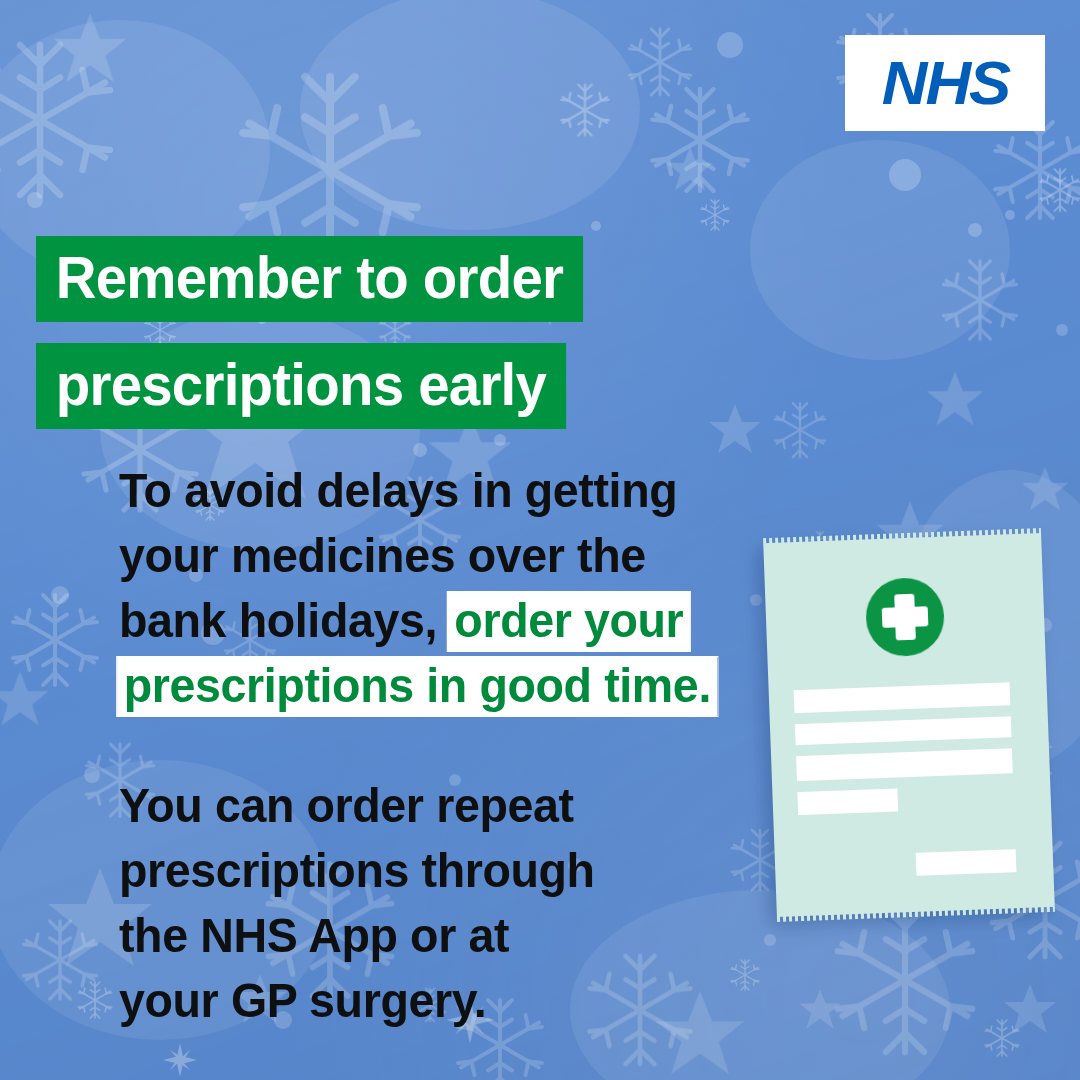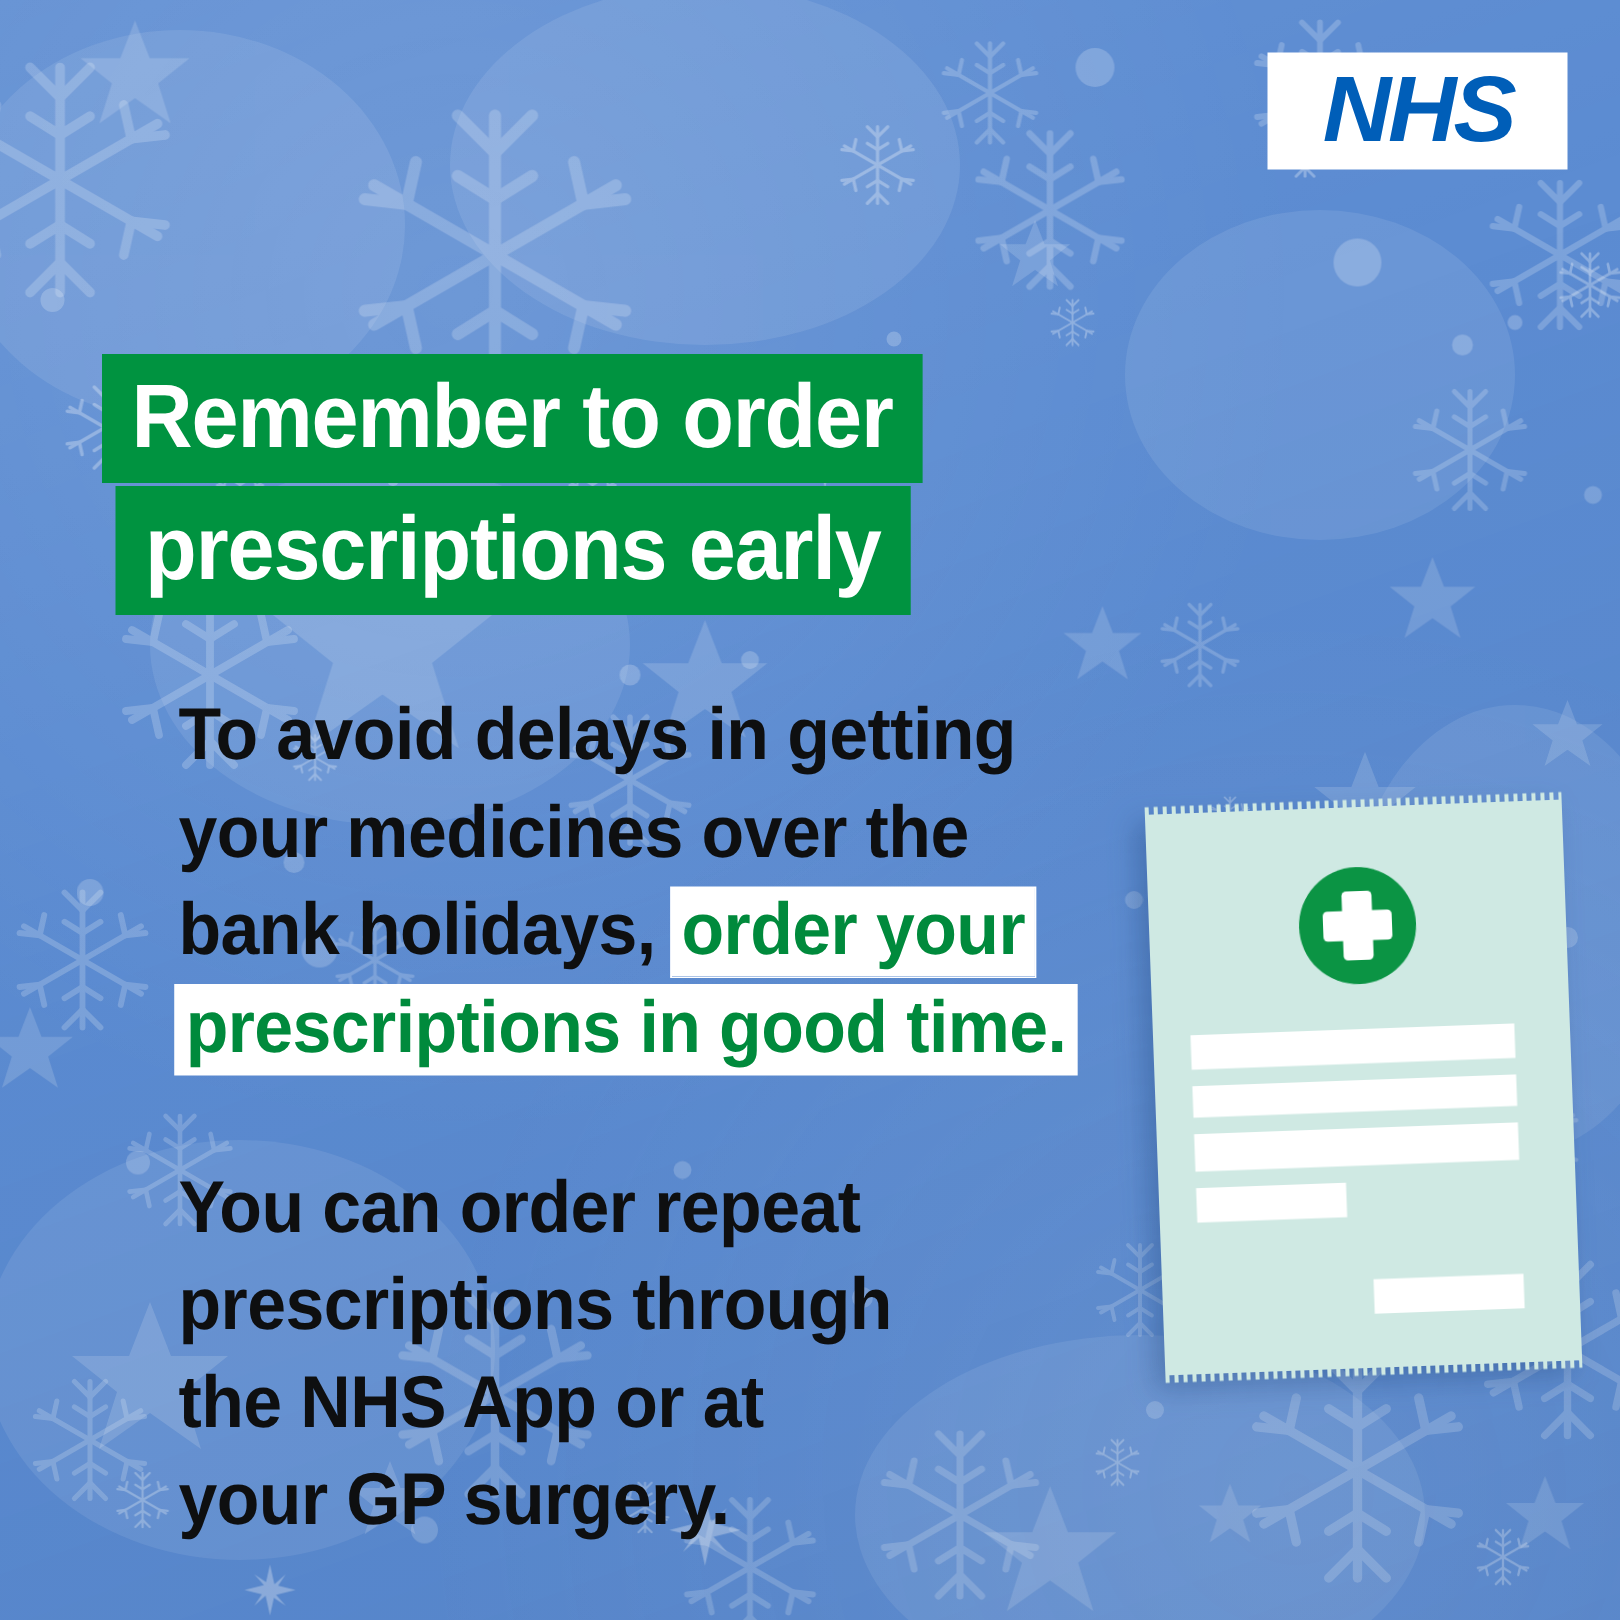--- a/index.html
+++ b/index.html
@@ -29,44 +29,44 @@
     background:
       radial-gradient(circle at 28% 18%, rgba(255,255,255,0.09) 0%, rgba(255,255,255,0) 48%),
       radial-gradient(circle at 80% 92%, rgba(255,255,255,0.06) 0%, rgba(255,255,255,0) 45%),
       linear-gradient(160deg, rgba(255,255,255,0.05) 0%, rgba(0,0,0,0.00) 35%, rgba(25,60,115,0.10) 100%);
   }
 
   
   #nhs-logo {
     position:absolute;
     left:845px; top:35px;
-    width:200px; height:78px;
+    width:200px; height:96px;
     background:#ffffff;
     z-index:6;
     display:flex; align-items:center; justify-content:center;
   }
   #nhs-logo-text {
     font-family:"Liberation Sans", sans-serif;
     font-weight:bold;
     font-style:italic;
     font-size:62px;
     line-height:1;
     letter-spacing:-2px;
     color:#005eb8;
     transform:scaleX(1.02);
   }
 
   
   #headline {
     position:absolute;
-    left:68px; top:236px;
+    left:36px; top:236px;
     z-index:5;
     display:flex; flex-direction:column;
-    align-items:center;
-    gap:2px;
+    align-items:flex-start;
+    gap:21px;
   }
   .headline-line {
     background:#009340;
     color:#ffffff;
     font-weight:bold;
     font-size:60px;
     line-height:1;
     letter-spacing:-0.8px;
     padding:12px 21px 14px 21px;
     white-space:nowrap;

